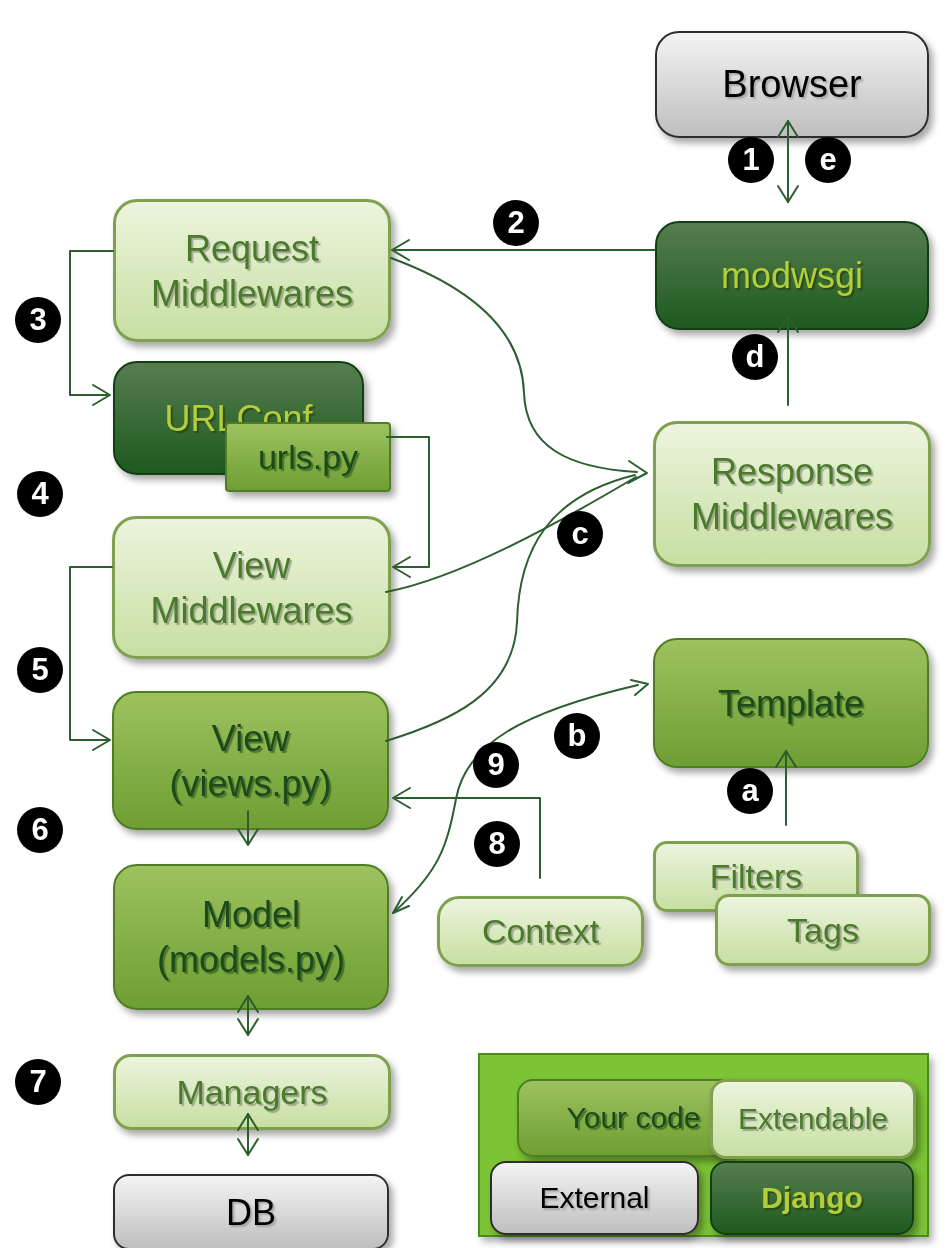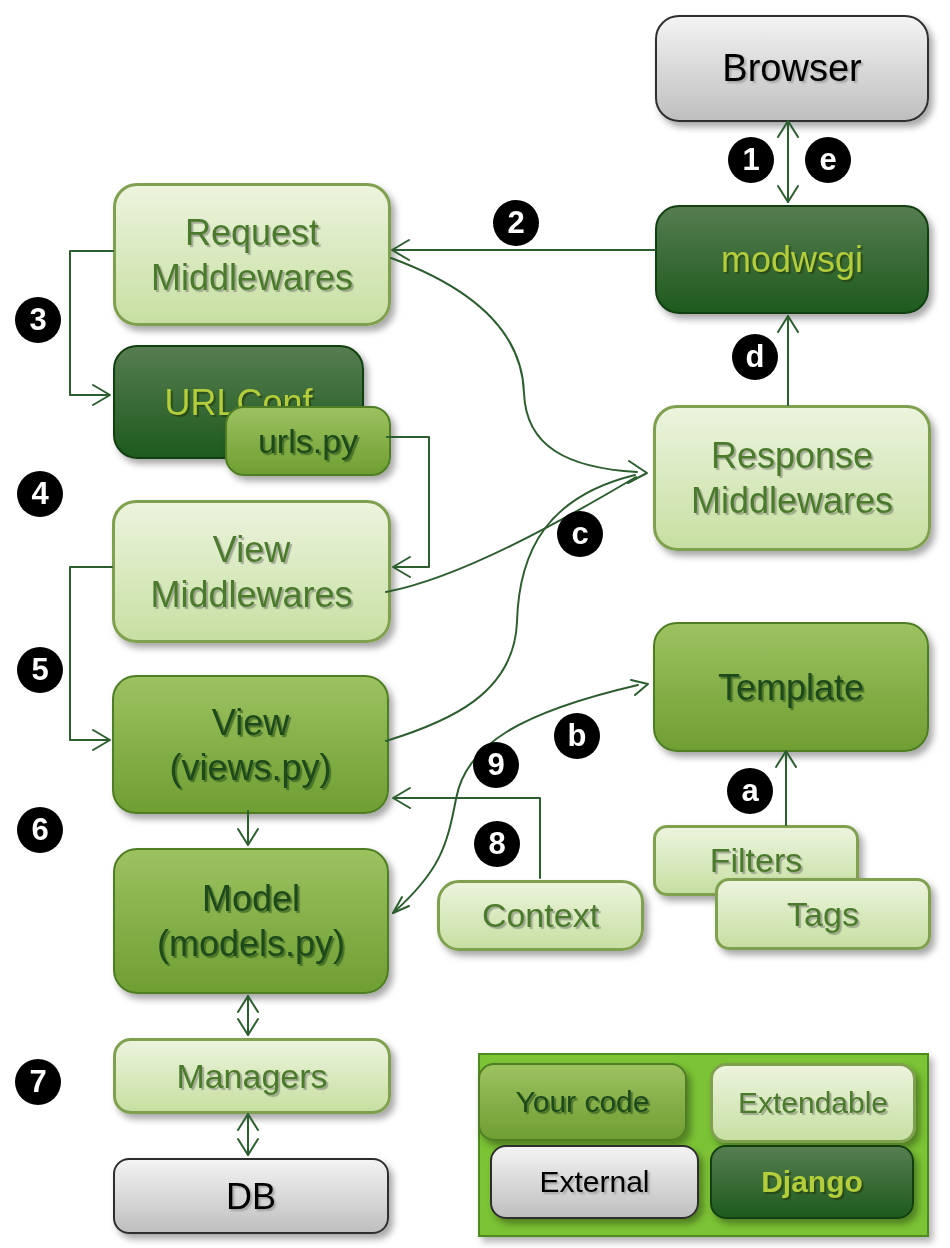--- a/index.html
+++ b/index.html
@@ -6,21 +6,21 @@
   #stage{
     position:relative;width:950px;height:1248px;background:#ffffff;overflow:hidden;
     font-family:"Liberation Sans", sans-serif;
   }
   svg#wires{position:absolute;left:0;top:0;width:950px;height:1248px;pointer-events:none;z-index:5;}
   svg#wires path{stroke:var(--line,#2d5e2f);stroke-width:2;fill:none;stroke-linecap:round;stroke-linejoin:round;}
 
   .box{
     position:absolute;display:flex;align-items:center;justify-content:center;
     text-align:center;white-space:pre-line;border-radius:24px;line-height:1.25;
-    box-shadow:4px 5px 7px rgba(0,0,0,0.35);z-index:2;
+    box-shadow:4px 5px 7px rgba(0,0,0,0.35);z-index:2;margin-top:16px;
   }
   .box.gray{
     background:linear-gradient(var(--gray_box_top), var(--gray_box_bottom));
     border:2px solid var(--gray_box_border);color:var(--gray_box_text);
     text-shadow:2px 2px 2px rgba(120,120,120,0.5);
   }
   .box.light{
     background:linear-gradient(var(--light_box_top), var(--light_box_bottom));
     border:3px solid var(--light_box_border);color:var(--light_box_text);
     text-shadow:2px 2px 1px rgba(90,90,90,0.45);
@@ -35,39 +35,39 @@
     border:2px solid var(--dark_box_border);color:var(--dark_box_text);
     text-shadow:2px 2px 1px rgba(35,60,10,0.65);
   }
   .fs38{font-size:38px;} .fs36{font-size:36px;} .fs34{font-size:34px;} .fs30{font-size:30px;}
 
   
   #bx-browser {left:655px;top:15px;width:270px;height:103px;}
   #bx-modwsgi {left:655px;top:205px;width:270px;height:105px;}
   #bx-reqmw   {left:113px;top:183px;width:272px;height:137px;}
   #bx-urlconf {left:113px;top:345px;width:247px;height:110px;z-index:2;}
-  #bx-urls    {left:225px;top:406px;width:162px;height:66px;border-radius:19px;z-index:3;}
+  #bx-urls    {left:225px;top:406px;width:162px;height:66px;border-radius:4px;z-index:3;}
   #bx-viewmw  {left:112px;top:500px;width:273px;height:137px;}
   #bx-view    {left:112px;top:675px;width:273px;height:135px;}
   #bx-model   {left:113px;top:848px;width:272px;height:142px;}
   #bx-managers{left:113px;top:1038px;width:272px;height:70px;border-radius:18px;}
   #bx-db      {left:113px;top:1158px;width:272px;height:72px;border-radius:16px;}
   #bx-respmw  {left:653px;top:405px;width:272px;height:140px;}
   #bx-template{left:653px;top:622px;width:272px;height:126px;}
   #bx-filters {left:653px;top:825px;width:200px;height:65px;border-radius:14px;z-index:2;}
   #bx-tags    {left:715px;top:878px;width:210px;height:66px;border-radius:14px;z-index:3;}
   #bx-context {left:437px;top:880px;width:201px;height:65px;border-radius:22px;}
 
   
   #legend{
     position:absolute;left:478px;top:1053px;width:447px;height:180px;
     background:var(--legend_panel);border:2px solid var(--legend_border);
     box-shadow:4px 5px 7px rgba(0,0,0,0.3);z-index:2;
   }
-  #lg-yourcode {left:478px;top:1063px;width:205px;height:74px;border-radius:16px;z-index:3;}
+  #lg-yourcode {left:517px;top:1063px;width:205px;height:74px;border-radius:16px;z-index:3;padding-left:12px;}
   #lg-extend   {left:710px;top:1063px;width:200px;height:74px;border-radius:16px;z-index:3;}
   #lg-external {left:490px;top:1145px;width:205px;height:70px;border-radius:16px;z-index:3;}
   #lg-django   {left:710px;top:1145px;width:200px;height:70px;border-radius:16px;z-index:3;font-weight:bold;}
 
   
   .badge{
     position:absolute;width:46px;height:46px;border-radius:50%;
     background:var(--badge_bg,#000);color:var(--badge_text,#fff);
     display:flex;align-items:center;justify-content:center;
     font-size:31px;font-weight:bold;z-index:6;

